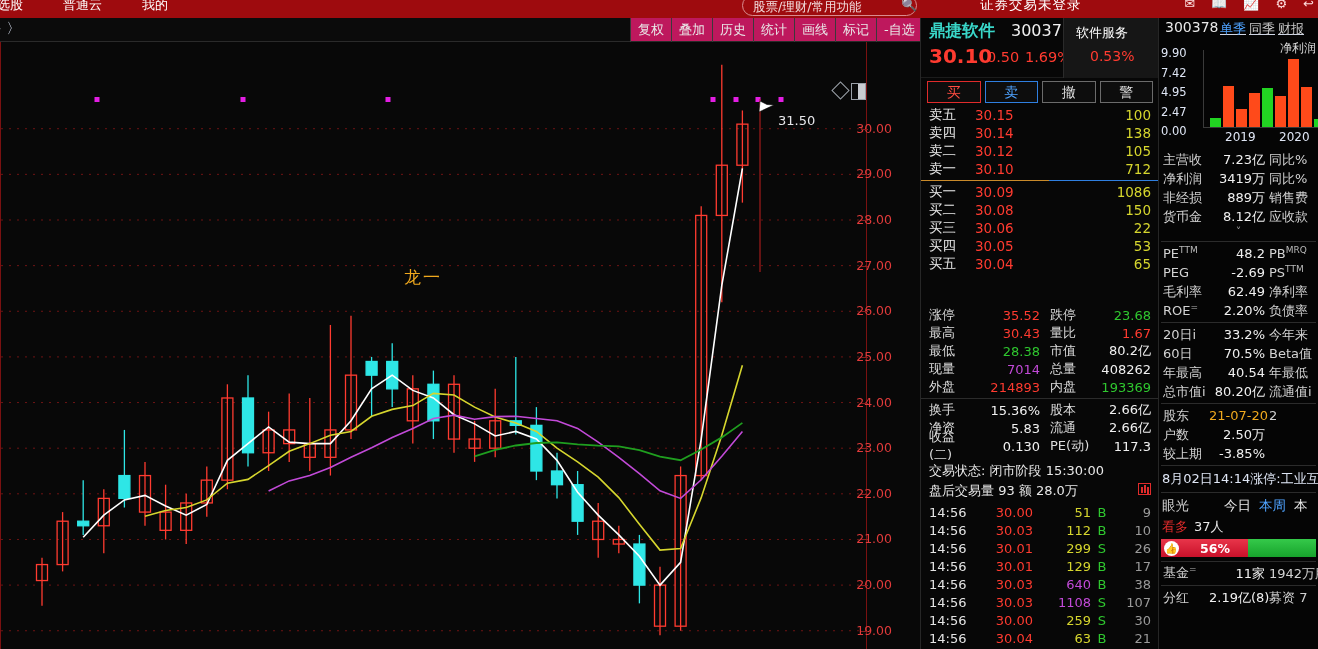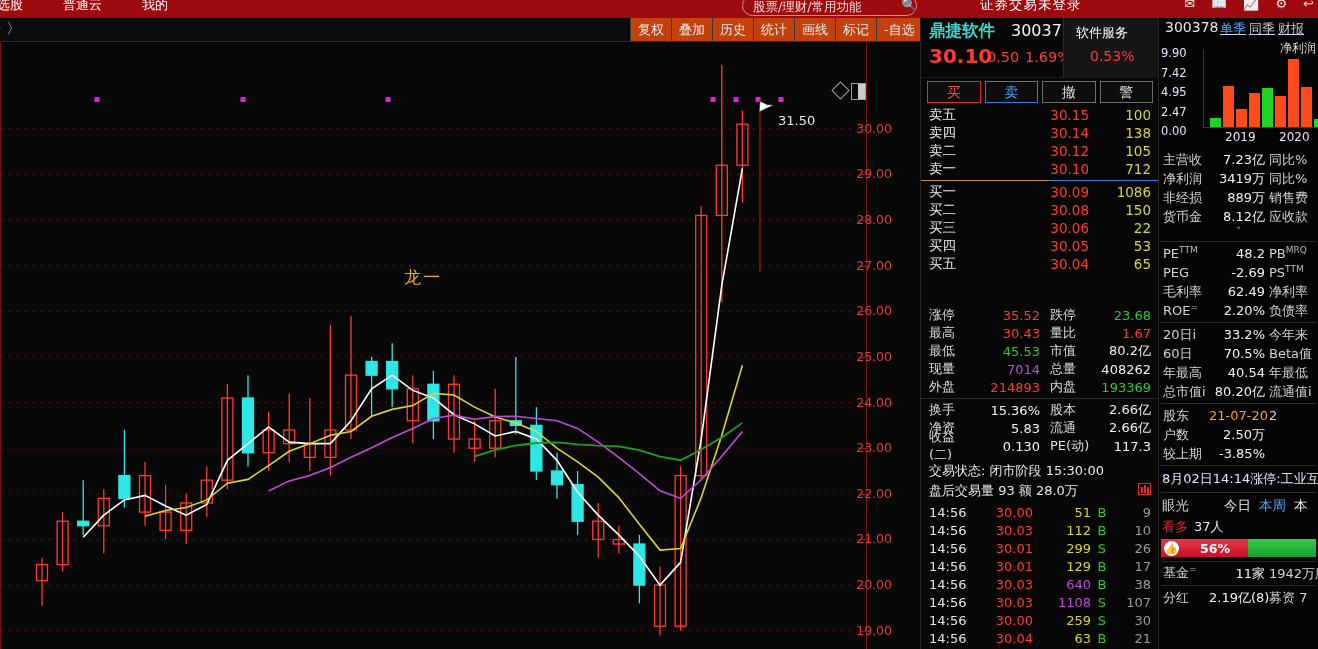--- a/index.html
+++ b/index.html
@@ -32,21 +32,21 @@
     color: #ffdede; font-size: 13px; }
 
   
   .crumbrow { position: absolute; left: 0; top: 18px; width: 630px; height: 24px;
     background: #0b0b0b; border-bottom: 1px solid #2a2a2a; }
   .crumbrow .crumb { position: absolute; left: -12px; top: 2px; color: #cfd6e6; font-size: 14px; white-space: nowrap; }
 
   
   .chart-toolbar {
     position: absolute; left: 630px; top: 18px; width: 290px; height: 24px;
-    background: #c2410c; display: flex; align-items: flex-start;
+    background: #be185d; display: flex; align-items: flex-start;
     border-bottom: 1px solid #2a2a2a;
   }
   .chart-toolbar .tb {
     color: #e9e9e9; font-size: 13px; padding: 0 7px; height: 24px; line-height: 24px;
     border-right: 1px solid #3a3a3a; white-space: nowrap; cursor: default;
   }
   .chart-toolbar .tb:first-child { border-left: 1px solid #3a3a3a; }
 
   
   .chart {
@@ -103,21 +103,21 @@
   .q-btns { position:absolute; left: 0; top: 60px; width: 238px; height: 28px;
     display:flex; align-items:center; gap:4px; padding: 0 6px; }
   .qbtn { flex:1; height: 22px; line-height: 20px; text-align:center; font-size: 14px;
     border: 1.4px solid #6b6b6b; color: #ddd; background: #0d0d0d; }
   .qbtn.buy { border-color: #e02b2b; color: #ff4d42; }
   .qbtn.sell { border-color: #2f7fe0; color: #4fa3ff; }
 
   .book { position:absolute; left: 0; top: 88px; width: 238px; }
   .book-row { display:flex; align-items:center; height: 18px; padding: 0 8px; font-size: 13.5px; }
   .book-row .lab { width: 46px; color: #e8e8e8; }
-  .book-row .prc { flex:1; text-align:right; color:#ff3b30; }
+  .book-row .prc { flex:1; text-align:left; color:#ff3b30; }
   .book-row .vol { width: 62px; text-align:right; color:#d6d62e; }
   .book-sep { height: 1px; background: #c98a2a; margin: 2px 0; position: relative; }
   .book-sep::after { content:""; position:absolute; right:0; top:0; width: 110px; height:1px; background:#2f7fe0; }
 
   .stats { position:absolute; left:0; top: 288px; width: 238px; }
   .st-row { display:flex; height: 18px; font-size: 13px; align-items:center; }
   .st-row .k { width: 52px; padding-left: 8px; color:#dcdcdc; }
   .st-row .v { width: 67px; text-align:right; }
   .st-row .k2 { width: 50px; padding-left: 10px; color:#dcdcdc; }
   .st-row .v2 { flex:1; text-align:right; padding-right: 8px; }
@@ -432,21 +432,21 @@
           <span class="v2 green">23.68</span>
         </div>
         <div class="st-row">
           <span class="k">最高</span>
           <span class="v red">30.43</span>
           <span class="k2">量比</span>
           <span class="v2 red">1.67</span>
         </div>
         <div class="st-row">
           <span class="k">最低</span>
-          <span class="v green">45.53</span>
+          <span class="v green">28.38</span>
           <span class="k2">市值</span>
           <span class="v2 white">80.2亿</span>
         </div>
         <div class="st-row">
           <span class="k">现量</span>
           <span class="v purple">7014</span>
           <span class="k2">总量</span>
           <span class="v2 white">408262</span>
         </div>
         <div class="st-row">

